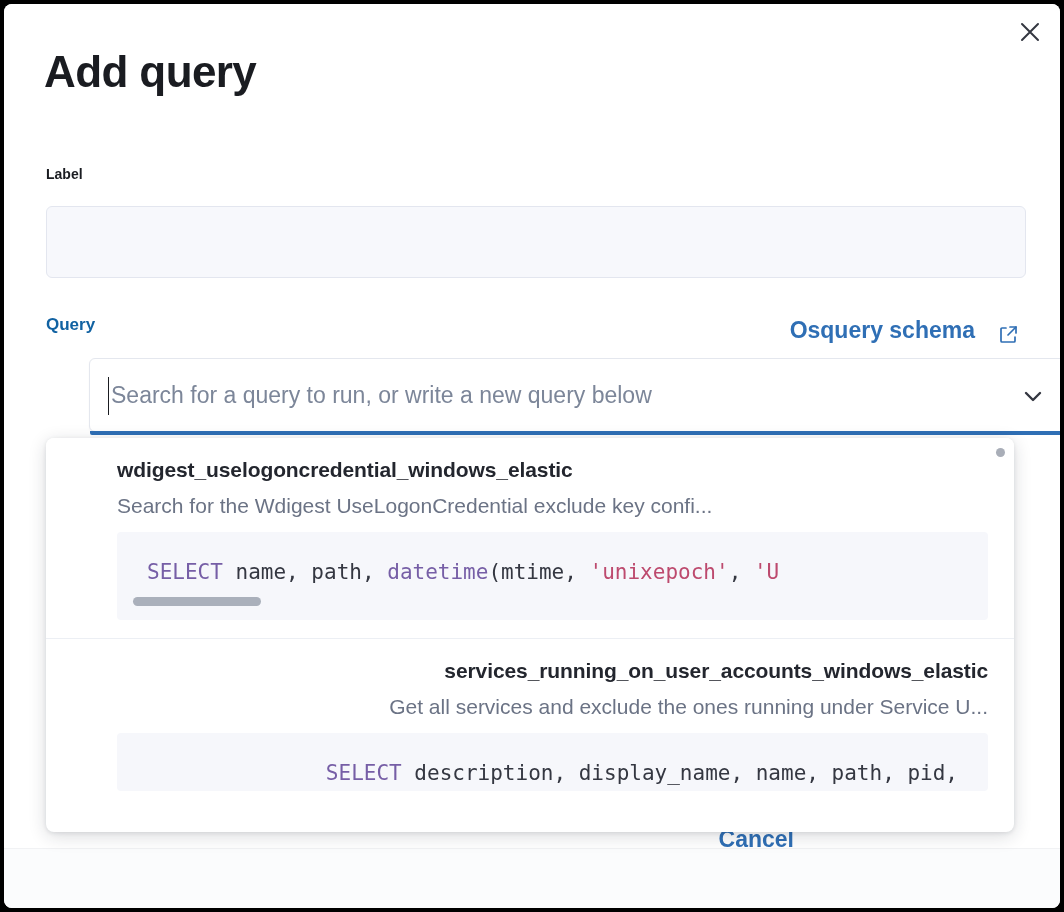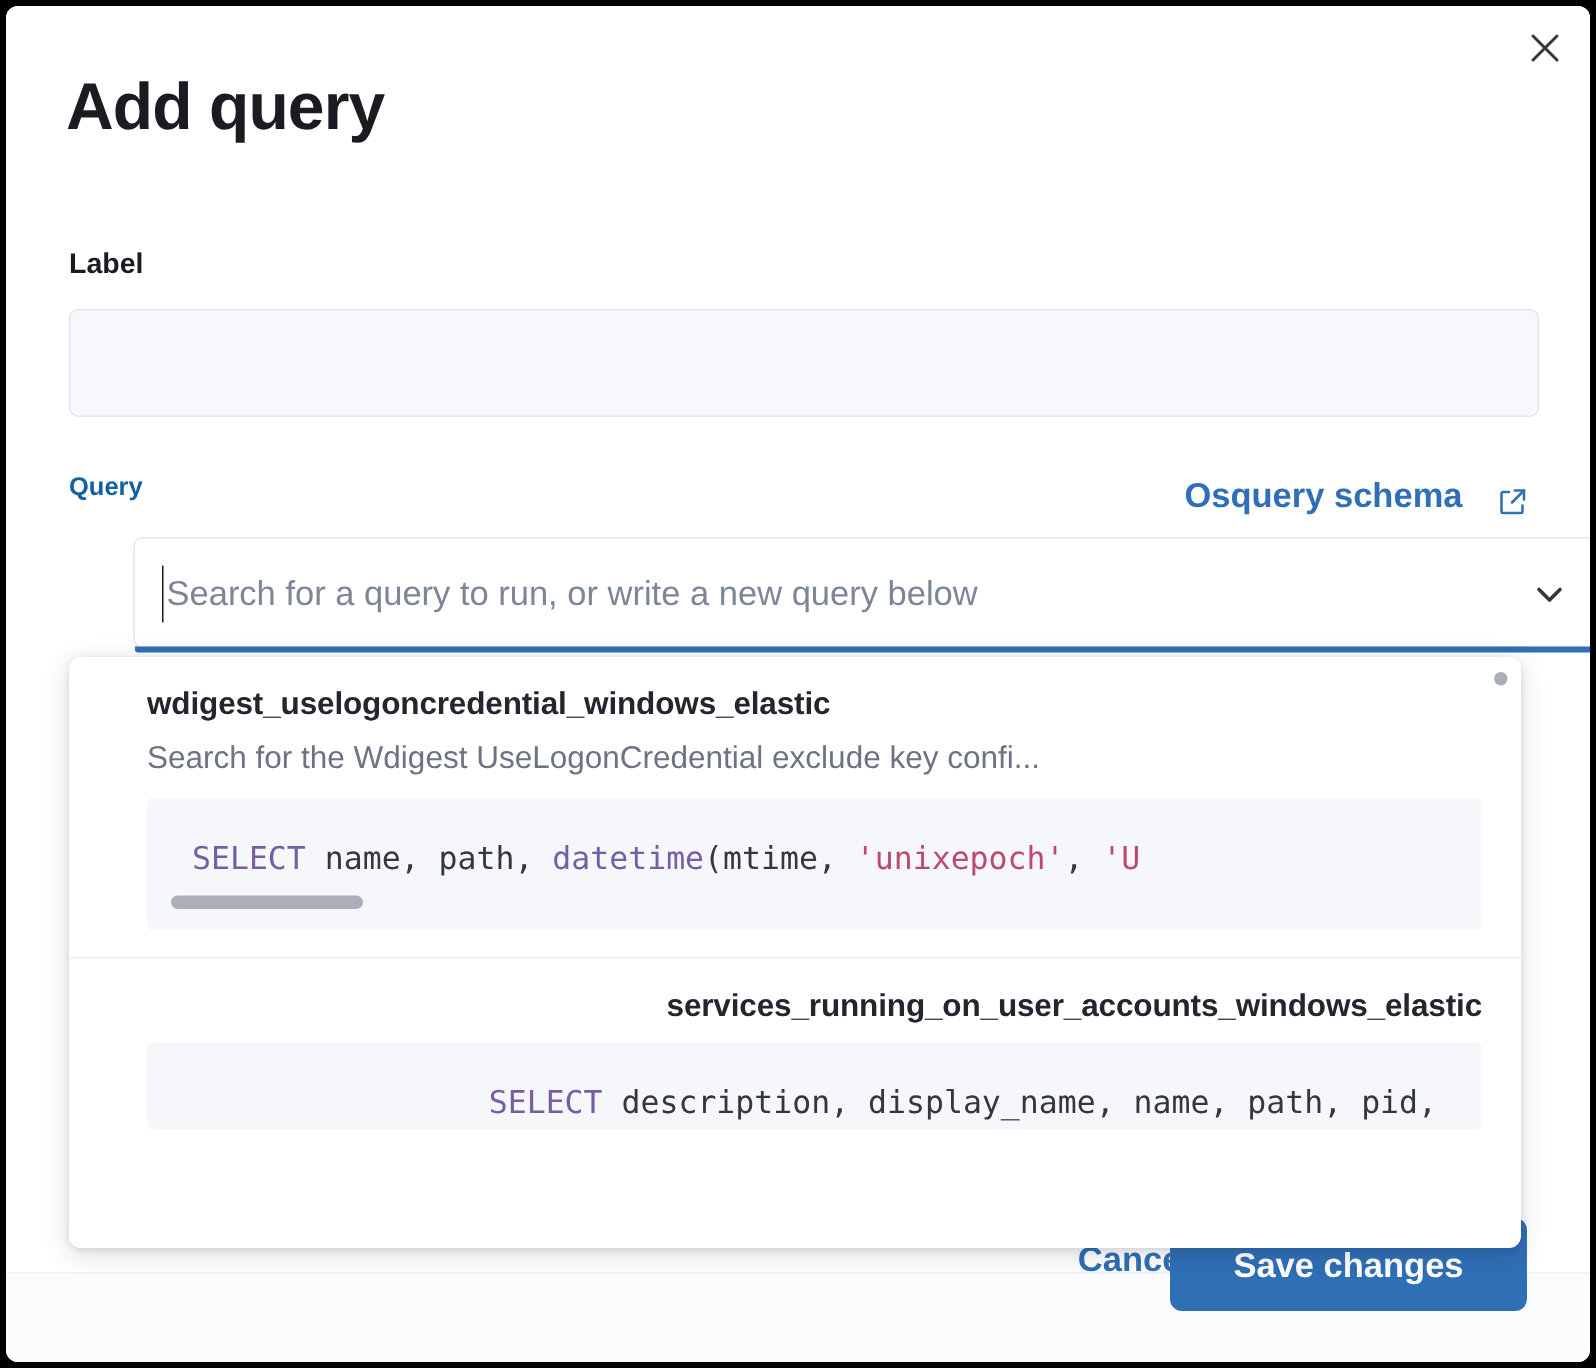--- a/index.html
+++ b/index.html
@@ -64,21 +64,21 @@
     letter-spacing: -0.6px;
     color: #1a1c21;
     line-height: 1.1;
     margin: 0;
   }
 
   
   .form-label {
     position: absolute;
     left: 42px; top: 162px;
-    font-size: 19px;
+    font-size: 14px;
     font-weight: 700;
     color: #1a1c21;
   }
 
   .label-input {
     position: absolute;
     left: 42px; top: 202px;
     width: 980px; height: 72px;
     background: #f7f8fc;
     border: 1px solid #e3e6ef;
@@ -175,21 +175,21 @@
   }
 
   .dropdown-scroll {
     position: absolute;
     inset: 0;
     overflow: hidden;
   }
 
   .dd-item {
     position: relative;
-    padding: 20px 26px 18px 52px;
+    padding: 20px 26px 18px 71px;
     background: #ffffff;
     cursor: pointer;
   }
   .dd-item + .dd-item { border-top: 1px solid #eceff4; text-align: right; }
 
   .dd-title {
     font-size: 21px;
     font-weight: 700;
     color: #23262e;
     letter-spacing: -0.1px;
@@ -312,36 +312,36 @@
         <div class="combo-caret"></div>
         <input class="combo-input" type="text" value="" placeholder="Search for a query to run, or write a new query below" style="">
         <span class="combo-chevron">
           <svg width="26" height="26" viewBox="0 0 26 26" fill="none" aria-hidden="true">
             <path d="M6 10 L13 17 L20 10" stroke="#343741" stroke-width="2.4" stroke-linecap="round" stroke-linejoin="round"></path>
           </svg>
         </span>
       </div>
 
       <button class="btn-cancel">Cancel</button>
-      <button class="btn-save">Save changes</button>
 
       <div class="dropdown">
         <div class="dropdown-scroll">
 
           <div class="dd-item">
             <div class="dd-title">wdigest_uselogoncredential_windows_elastic</div>
             <div class="dd-desc">Search for the Wdigest UseLogonCredential exclude key confi...</div>
             <div class="dd-code">
               <pre><span class="tok-kw">SELECT</span><span class="tok-pun"> name, path, </span><span class="tok-fn">datetime</span><span class="tok-pun">(mtime, </span><span class="tok-str">'unixepoch'</span><span class="tok-pun">, </span><span class="tok-str">'U</span></pre>
               <div class="code-hscroll"></div>
             </div>
           </div>
 
           <div class="dd-item">
             <div class="dd-title">services_running_on_user_accounts_windows_elastic</div>
+            <div class="dd-desc">Get all services and exclude the ones running under Service U...</div>
             <div class="dd-code short">
               <pre><span class="tok-kw">SELECT</span><span class="tok-pun"> description, display_name, name, path, pid,</span></pre>
             </div>
           </div>
 
         </div>
         <div class="dd-vscroll"></div>
       </div>
 
     </div>

